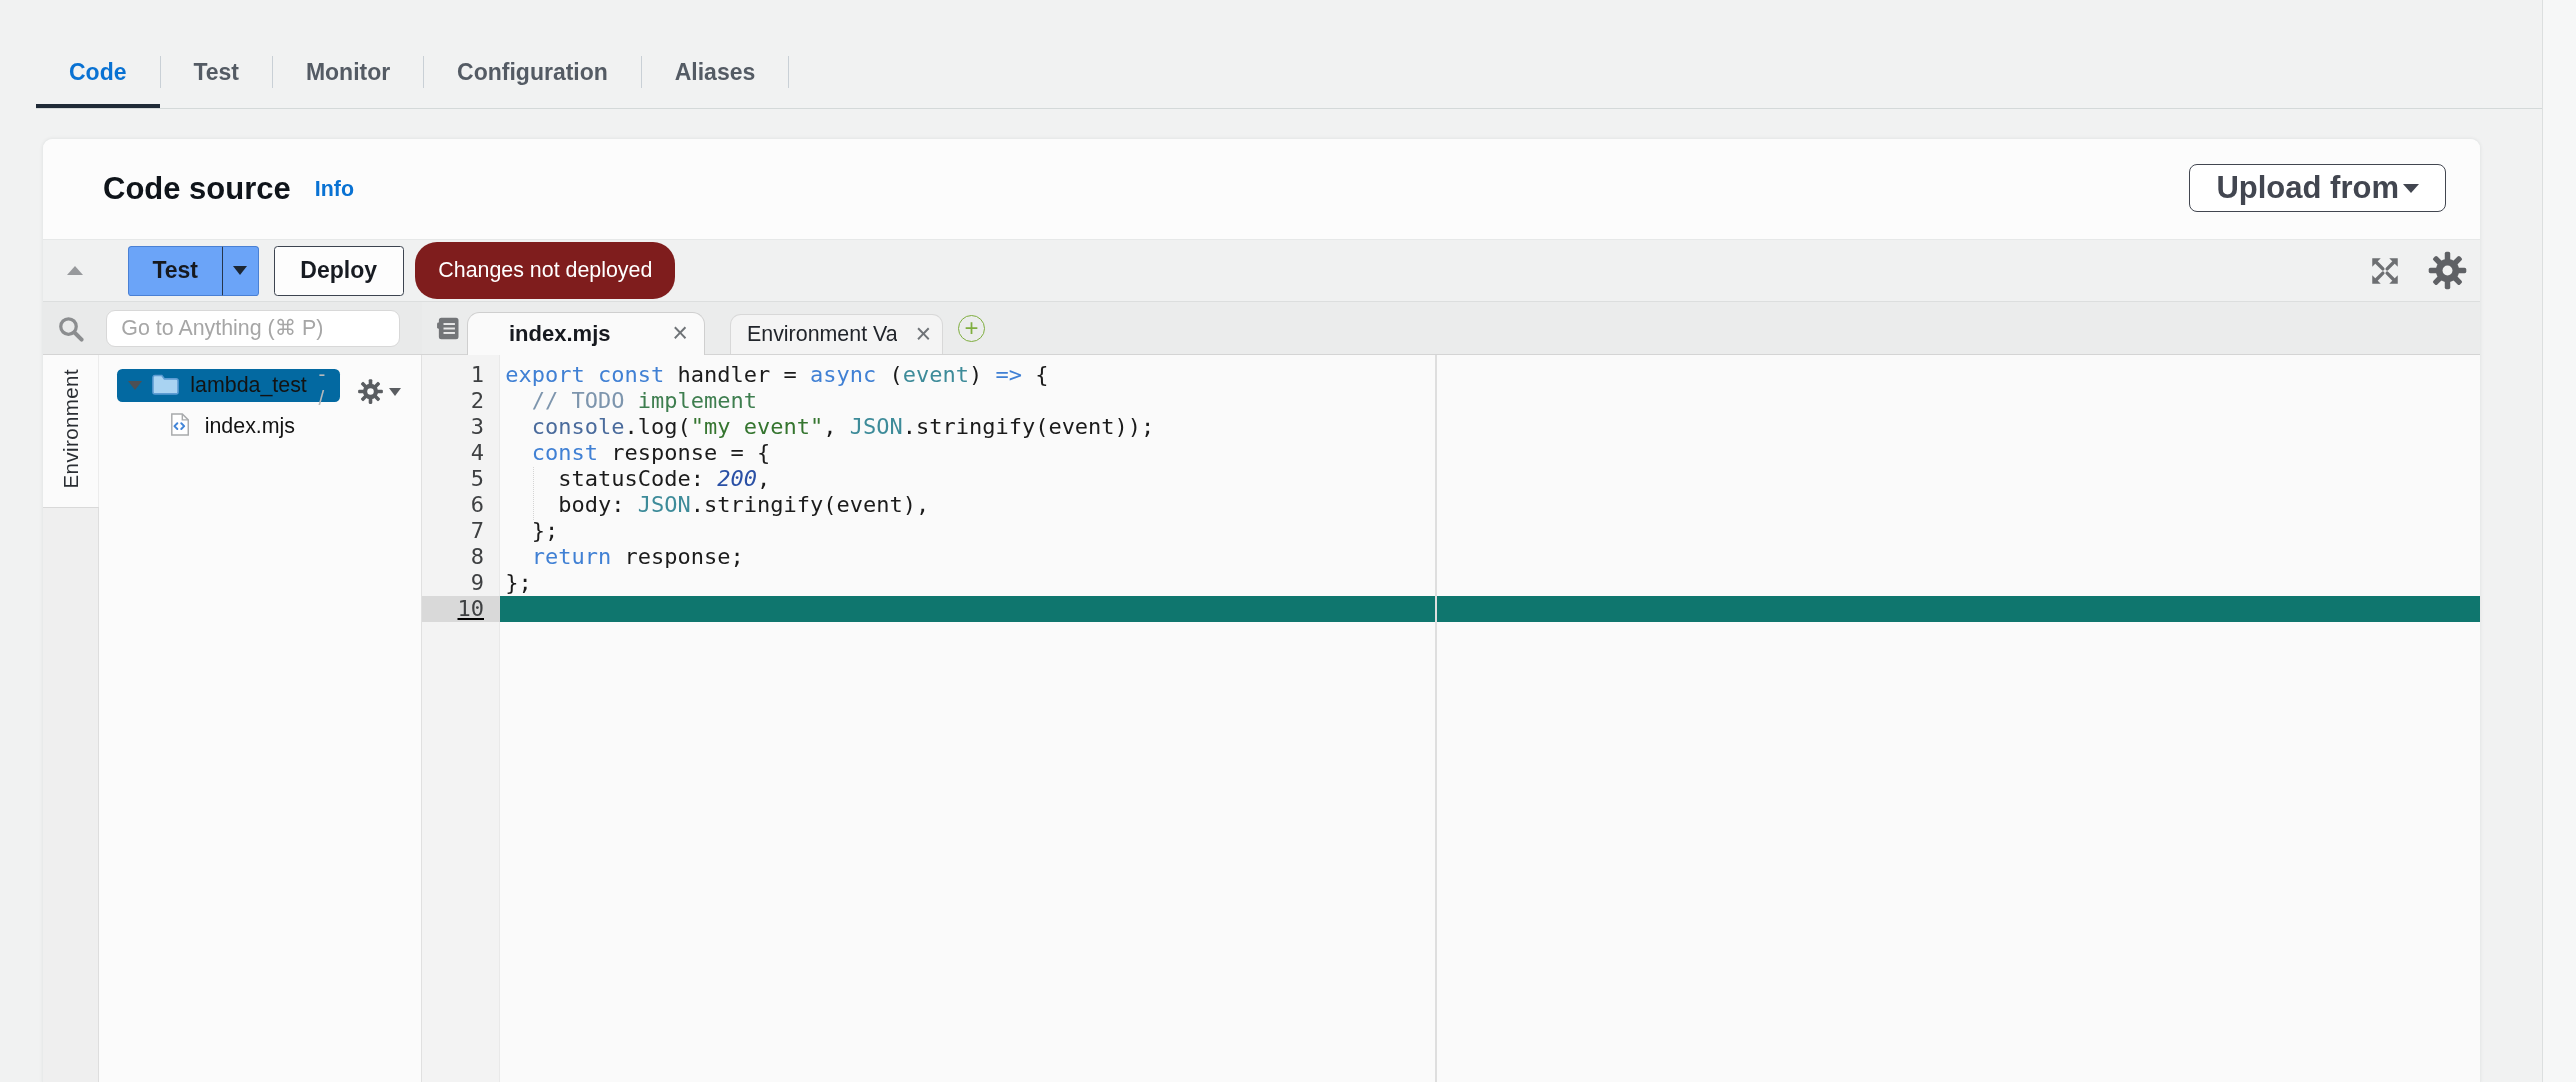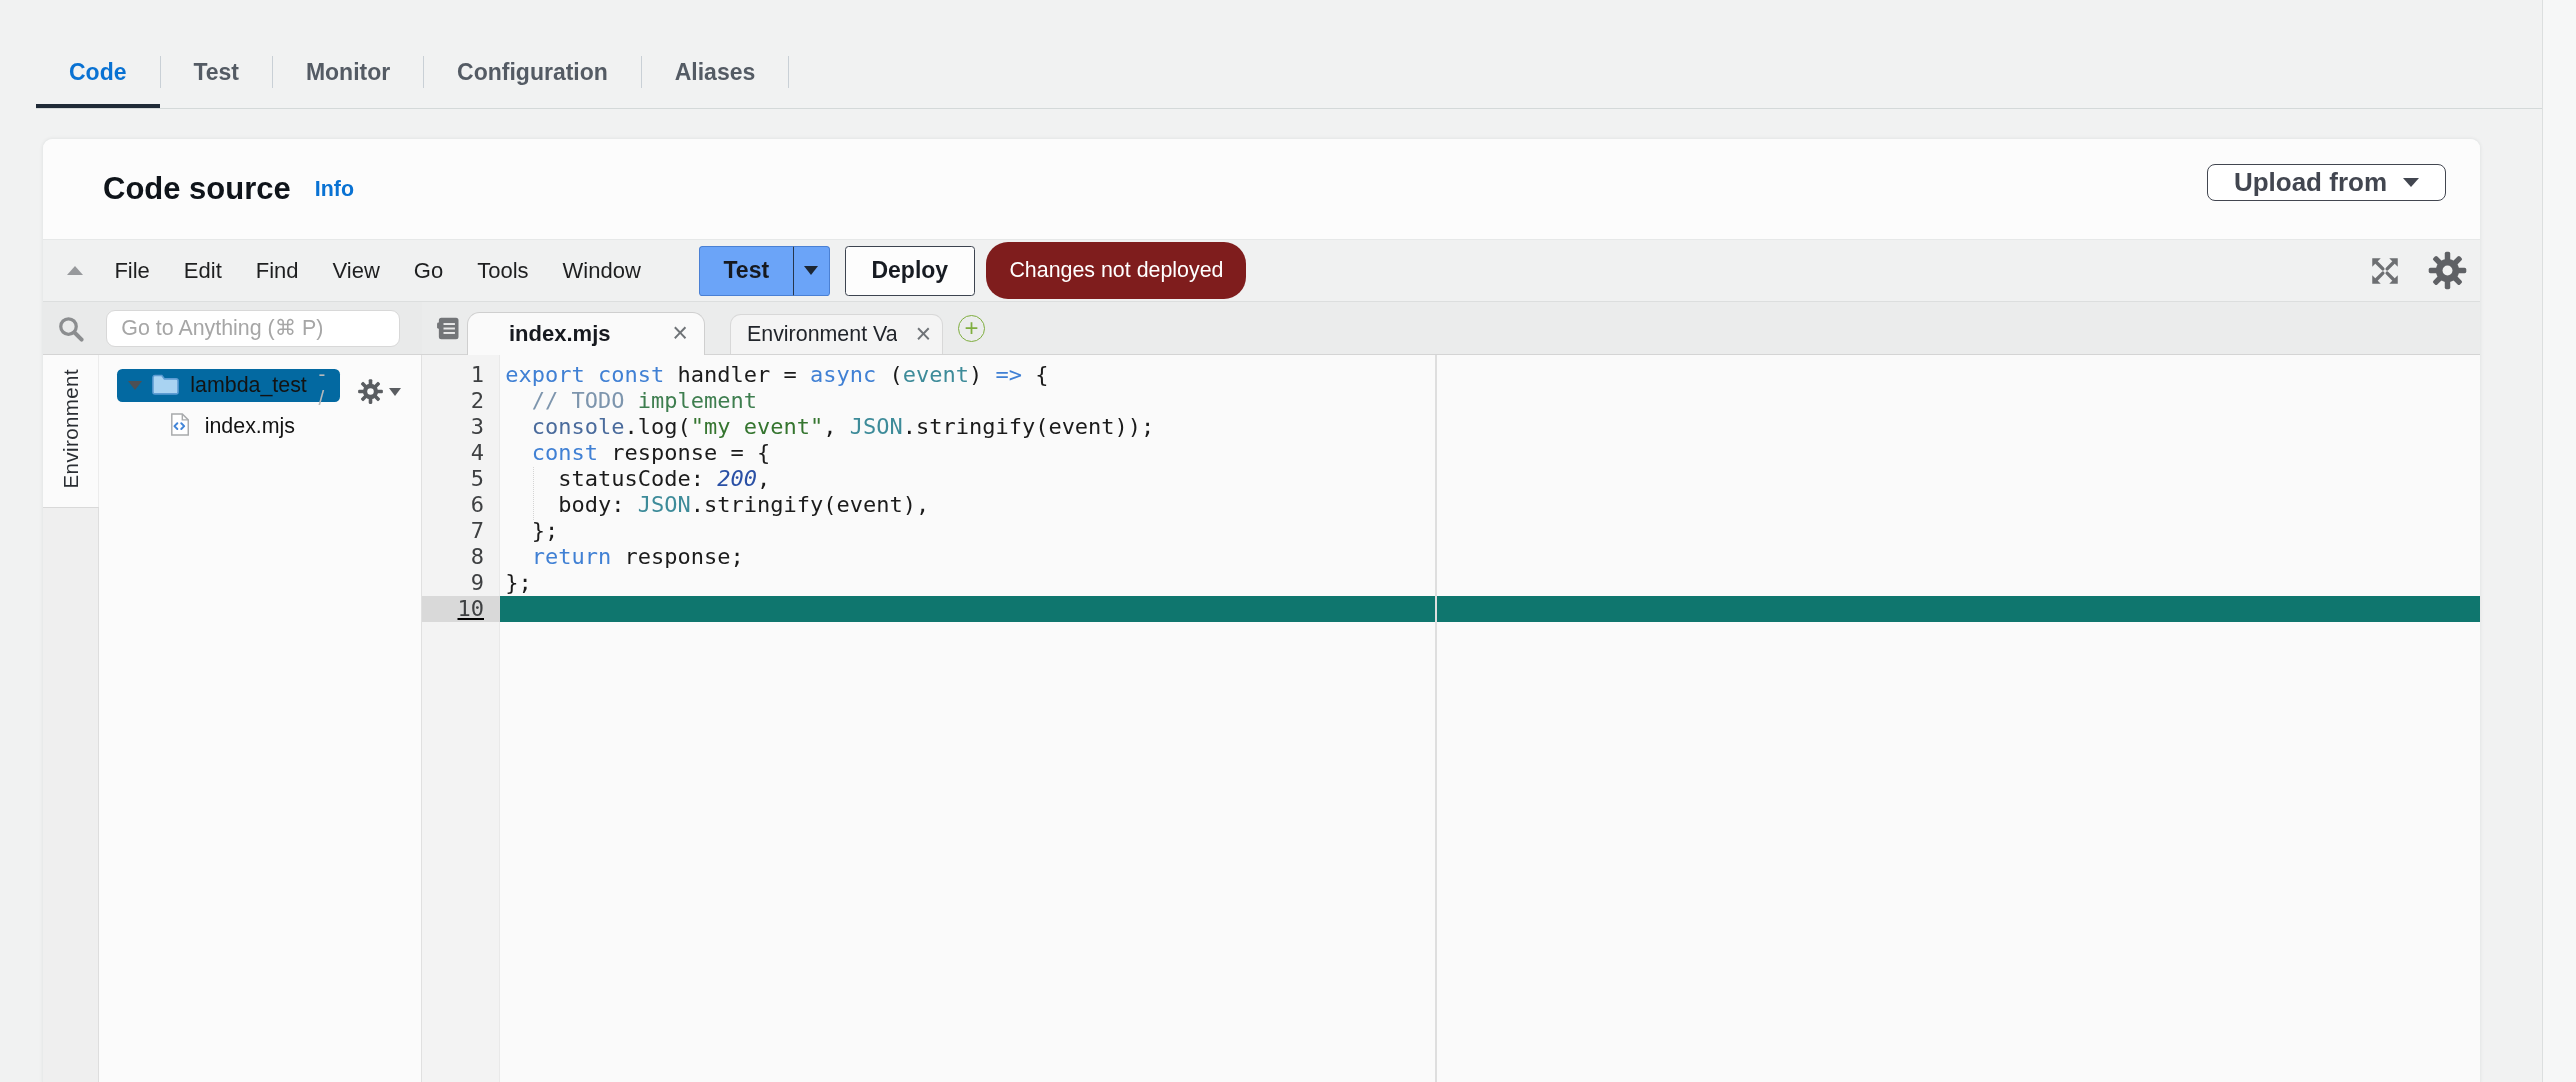--- a/index.html
+++ b/index.html
@@ -18,22 +18,22 @@
 
   
   #card{position:absolute;left:42px;top:138px;width:2439px;bottom:0;background:#fcfcfc;
     border:0.9px solid #e8eaea;border-bottom:none;border-radius:10.7px 10.7px 0 0;
     box-shadow:0 0.9px 3.6px rgba(0,0,0,0.06);box-sizing:border-box;overflow:hidden;}
 
   .card-header{position:absolute;left:0;top:0;right:0;height:100px;display:flex;align-items:center;
     padding-left:60px;background:#fcfcfc;}
   .title{font-size:31px;font-weight:700;color:#0f141a;}
   .info-link{margin-left:24px;font-size:21.4px;font-weight:700;color:#0972d3;cursor:pointer;}
-  .upload-btn{position:absolute;right:34px;top:25px;height:37px;padding:0 26px;border:1.8px solid #424650;
-    border-radius:8px;background:#ffffff;display:flex;align-items:center;gap:16px;font-size:26px;
+  .upload-btn{position:absolute;right:34px;top:25px;height:48px;padding:0 26px;border:1.8px solid #424650;
+    border-radius:8px;background:#ffffff;display:flex;align-items:center;gap:4px;font-size:31px;
     font-weight:700;color:#424650;box-sizing:border-box;cursor:pointer;}
   .caret-down{width:0;height:0;border-left:8px solid transparent;border-right:8px solid transparent;
     border-top:9.8px solid currentColor;}
 
   
   .menubar{position:absolute;left:0;top:100px;right:0;height:63px;background:#f0f1f1;
     border-top:0.9px solid #e6e8e8;border-bottom:0.9px solid #dcdede;display:flex;align-items:center;
     padding:0 11.6px 0 20.5px;box-sizing:border-box;}
   .collapse-tri{width:0;height:0;border-left:8px solid transparent;border-right:8px solid transparent;
     border-bottom:9.8px solid #97999c;margin:0 3.6px;}
@@ -156,29 +156,20 @@
       <span class="title">Code source</span>
       <span class="info-link">Info</span>
       <div class="upload-btn">
         <span>Upload from</span>
         <span class="caret-down"></span>
       </div>
     </div>
 
     <div class="menubar">
       <span class="collapse-tri"></span>
-      <div id="menu-items">
-          <span class="menu-item">File</span>
-          <span class="menu-item">Edit</span>
-          <span class="menu-item">Find</span>
-          <span class="menu-item">View</span>
-          <span class="menu-item">Go</span>
-          <span class="menu-item">Tools</span>
-          <span class="menu-item">Window</span>
-        </div>
       <div class="test-split">
         <div class="test-main">
           <span>Test</span>
         </div>
         <div class="test-arrow">
           <span class="caret-sm"></span>
         </div>
       </div>
       <div class="deploy-btn">
         <span>Deploy</span>

